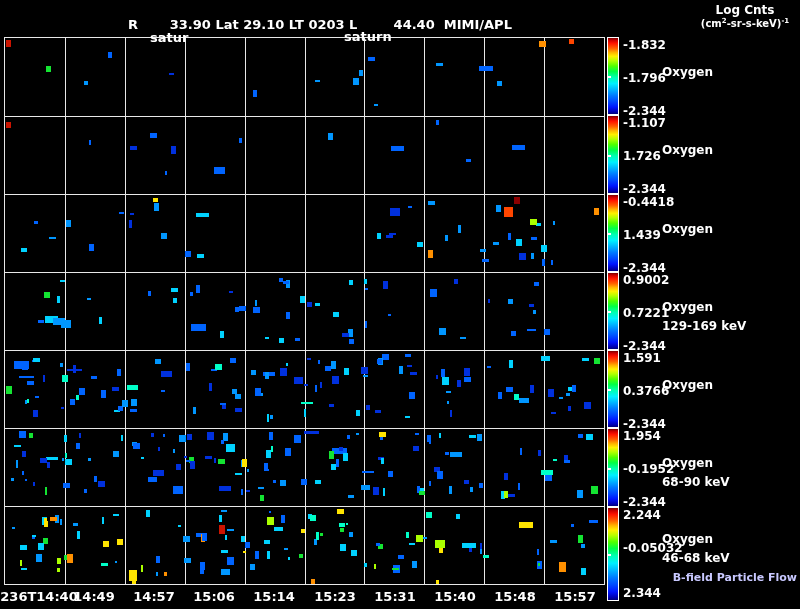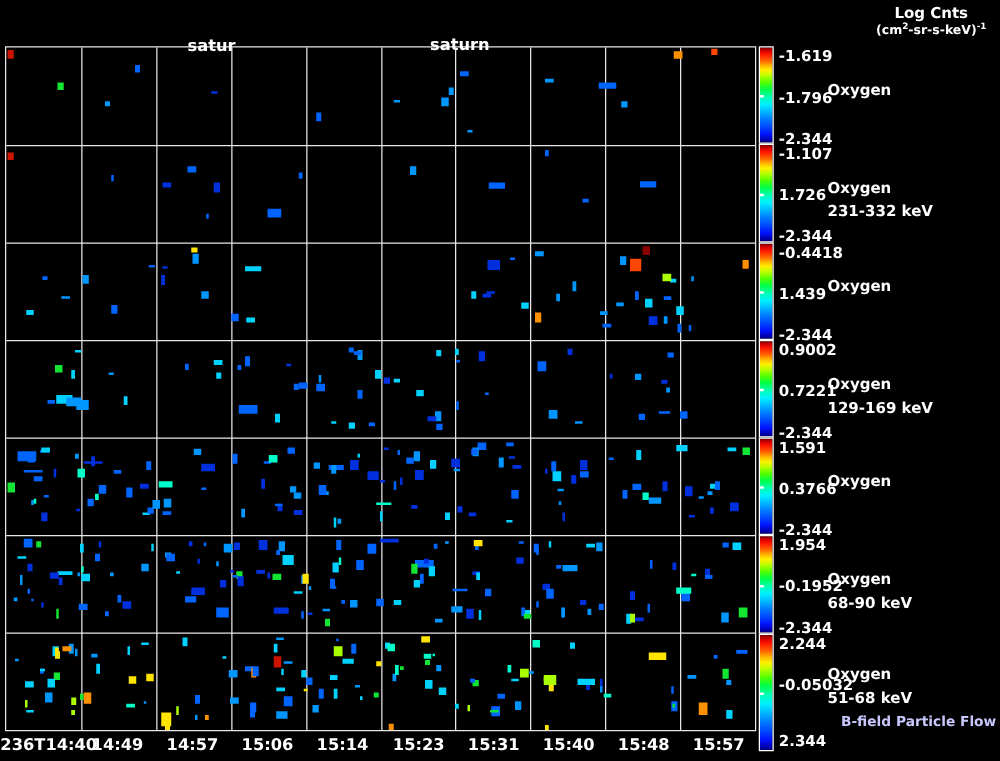--- a/index.html
+++ b/index.html
@@ -27,20 +27,21 @@
   .spec{position:absolute;left:662px;width:135px;font-size:12px;font-weight:bold;line-height:19px;}
   .xlab{position:absolute;top:589px;width:90px;text-align:center;font-size:13px;font-weight:bold;white-space:nowrap;}
   .bfield{position:absolute;left:655px;top:571px;width:142px;text-align:right;
           font-size:11px;font-weight:bold;color:#c8c8ff;}
 </style>
 </head>
 <body>
 
 <div class="stage">
 
+  <div class="t title2">R       33.90 Lat 29.10 LT 0203 L        44.40  MIMI/APL</div>
   <div class="t legend">Log Cnts</div>
   <div class="t units"><span>(cm</span><sup>2</sup><span>-sr-s-keV)</span><sup>-1</sup></div>
 
   <div class="t marker" style="left:150px;top:30px;">satur</div>
   <div class="t marker" style="left:344px;top:29px;">saturn</div>
 
   <div class="plot">
       <div class="vline" style="left: 60px;"></div>
       <div class="vline" style="left: 120px;"></div>
       <div class="vline" style="left: 180px;"></div>
@@ -531,21 +532,21 @@
     </div>
 
   <div class="cbar" style="top:37px;height:78px;"></div>
   <div class="cbar" style="top:115px;height:79px;"></div>
   <div class="cbar" style="top:194px;height:78px;"></div>
   <div class="cbar" style="top:272px;height:78px;"></div>
   <div class="cbar" style="top:350px;height:78px;"></div>
   <div class="cbar" style="top:428px;height:79px;"></div>
   <div class="cbar" style="top:507px;height:94px;"></div>
 
-  <div class="cbv" style="top:38px;">-1.619</div>
+  <div class="cbv" style="top:38px;">-1.832</div>
   <div class="cbv" style="top:71px;">-1.796</div>
   <div class="cbv" style="top:104px;">-2.344</div>
   <div class="cbv" style="top:116px;">-1.107</div>
   <div class="cbv" style="top:149px;">1.726</div>
   <div class="cbv" style="top:182px;">-2.344</div>
   <div class="cbv" style="top:195px;">-0.4418</div>
   <div class="cbv" style="top:228px;">1.439</div>
   <div class="cbv" style="top:261px;">-2.344</div>
   <div class="cbv" style="top:273px;">0.9002</div>
   <div class="cbv" style="top:306px;">0.7221</div>
@@ -558,39 +559,38 @@
   <div class="cbv" style="top:495px;">-2.344</div>
   <div class="cbv" style="top:508px;">2.244</div>
   <div class="cbv" style="top:541px;">-0.05032</div>
   <div class="cbv" style="top:586px;">2.344</div>
 
   <div class="spec" style="top:63px;">
       <div>Oxygen</div>
     </div>
   <div class="spec" style="top:141px;">
       <div>Oxygen</div>
-      <div>231-332 keV</div>
     </div>
   <div class="spec" style="top:220px;">
       <div>Oxygen</div>
     </div>
   <div class="spec" style="top:298px;">
       <div>Oxygen</div>
       <div>129-169 keV</div>
     </div>
   <div class="spec" style="top:376px;">
       <div>Oxygen</div>
     </div>
   <div class="spec" style="top:454px;">
       <div>Oxygen</div>
       <div>68-90 keV</div>
     </div>
   <div class="spec" style="top:530px;">
       <div>Oxygen</div>
-      <div>51-68 keV</div>
+      <div>46-68 keV</div>
     </div>
 
   <div class="xlab" style="left:-6px;">236T14:40</div>
   <div class="xlab" style="left:49px;">14:49</div>
   <div class="xlab" style="left:109px;">14:57</div>
   <div class="xlab" style="left:169px;">15:06</div>
   <div class="xlab" style="left:229px;">15:14</div>
   <div class="xlab" style="left:290px;">15:23</div>
   <div class="xlab" style="left:350px;">15:31</div>
   <div class="xlab" style="left:410px;">15:40</div>

